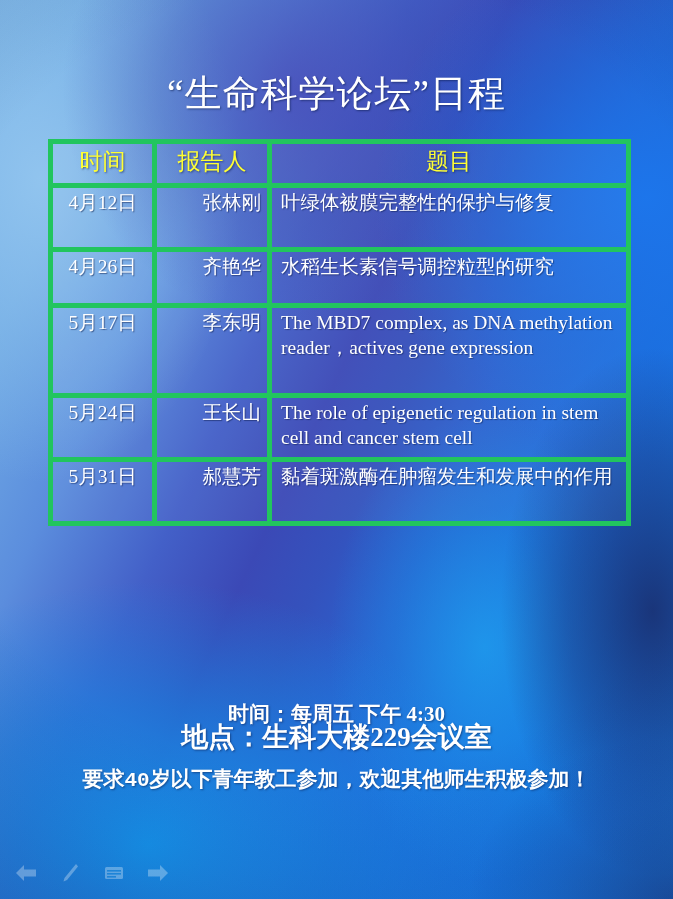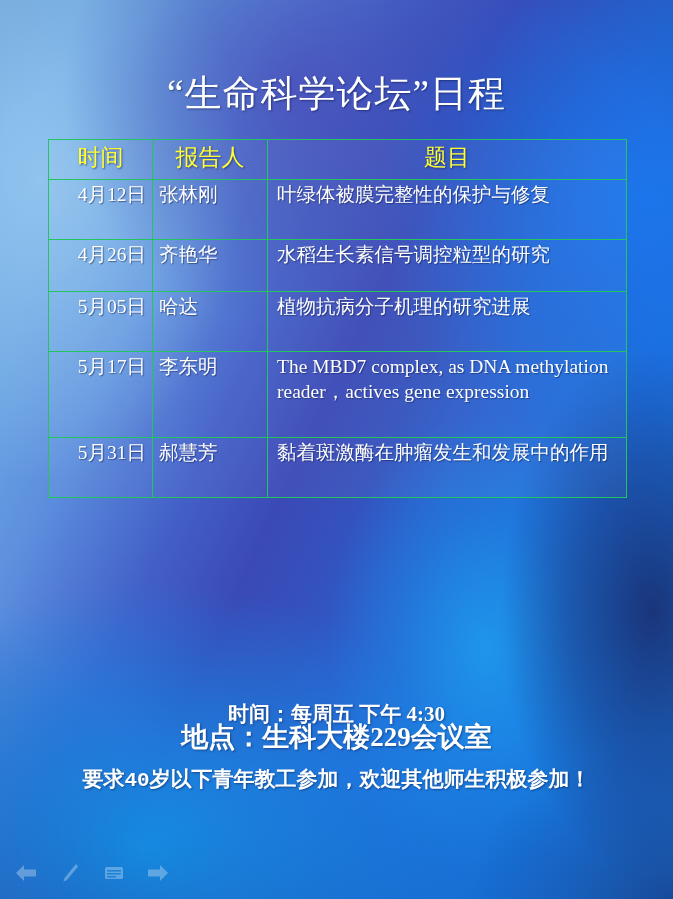--- a/index.html
+++ b/index.html
@@ -94,21 +94,21 @@
   
   .sched-table {
     position: absolute;
     left: 48px;
     top: 139px;
     width: 578px;
     border-collapse: collapse;
     table-layout: fixed;
   }
   .sched-table td, .sched-table th {
-    border: 1px solid #22c55e;
+    border: 5px solid #22c55e;
     padding: 2px 6px 5px 6px;
     vertical-align: top;
     color: #ffffff;
     font-size: 19.5px;
     line-height: 25px;
     background: rgba(255,255,255,0.045);
     text-shadow: 1px 1px 1px rgba(12,26,72,0.5);
   }
   .sched-table thead th {
     text-align: center;
@@ -116,22 +116,22 @@
     font-size: 23px;
     line-height: 30px;
     padding: 3px 6px 6px 6px;
     font-weight: normal;
     text-shadow: 1px 1px 2px rgba(12,26,72,0.55);
   }
   .col-time   { width: 104px; }
   .col-person { width: 115px; }
   .col-topic  { width: 359px; }
 
-  td.c-time   { text-align: right;   }
-  td.c-person { text-align: left; }
+  td.c-time   { text-align: center;   }
+  td.c-person { text-align: right; }
   td.c-topic  { text-align: left;   padding-left: 9px; }
 
   
   tr[data-rowh="1"] td { height: 44px; }
   tr[data-rowh="2"] td { height: 52px; }
   tr[data-rowh="3"] td { height: 78px; }
 
   
   .footer {
     position: absolute;
@@ -200,29 +200,29 @@
         <tr data-rowh="2">
           <td class="c-time">4月12日</td>
           <td class="c-person">张林刚</td>
           <td class="c-topic">叶绿体被膜完整性的保护与修复</td>
         </tr>
         <tr data-rowh="1">
           <td class="c-time">4月26日</td>
           <td class="c-person">齐艳华</td>
           <td class="c-topic">水稻生长素信号调控粒型的研究</td>
         </tr>
-        <tr data-rowh="2">
-          <td class="c-time">5月05日</td>
-          <td class="c-person">哈达</td>
-          <td class="c-topic">植物抗病分子机理的研究进展</td>
-        </tr>
         <tr data-rowh="3">
           <td class="c-time">5月17日</td>
           <td class="c-person">李东明</td>
           <td class="c-topic">The MBD7 complex, as DNA methylation reader，actives gene expression</td>
+        </tr>
+        <tr data-rowh="2">
+          <td class="c-time">5月24日</td>
+          <td class="c-person">王长山</td>
+          <td class="c-topic">The role of epigenetic regulation in stem cell and cancer stem cell</td>
         </tr>
         <tr data-rowh="2">
           <td class="c-time">5月31日</td>
           <td class="c-person">郝慧芳</td>
           <td class="c-topic">黏着斑激酶在肿瘤发生和发展中的作用</td>
         </tr>
       </tbody>
   </table>
 
   <div class="footer footer-time">时间：每周五 下午 4:30</div>

